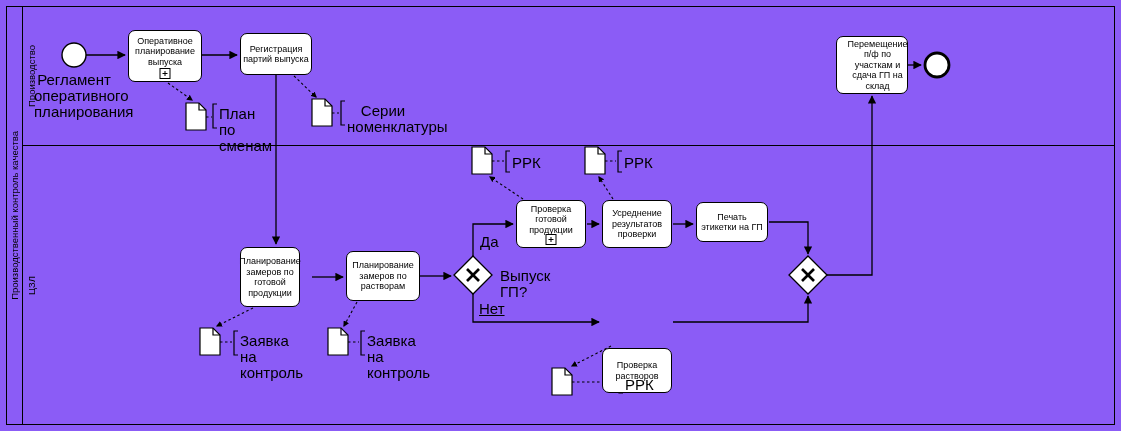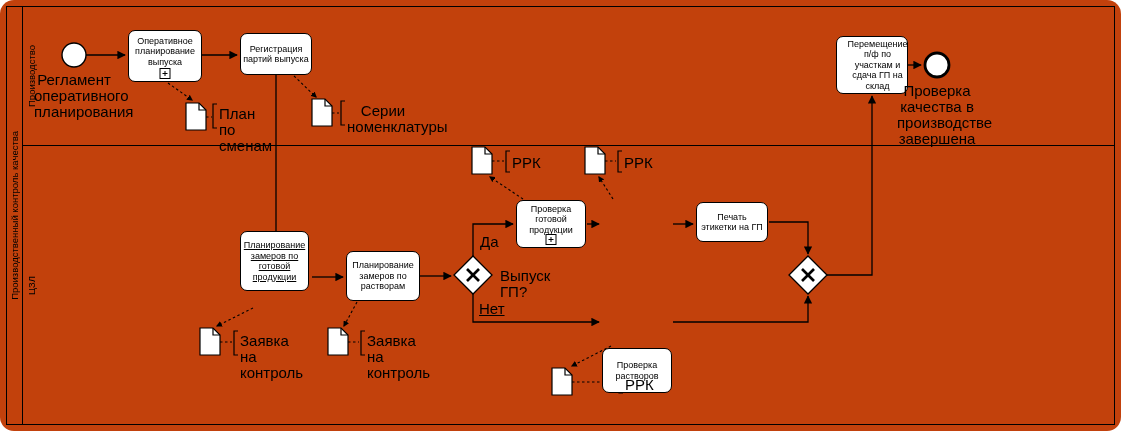--- a/index.html
+++ b/index.html
@@ -1,17 +1,17 @@
 <!DOCTYPE html>
 <html><head>
 <meta charset="utf-8">
 <style>
   * { margin:0; padding:0; box-sizing:border-box; }
   body { font-family:"Liberation Sans", sans-serif; background:#fff; color:#000; }
-  .canvas { position:relative; width:1121px; height:431px; background:#c2410c; overflow:hidden;border-radius:14px; }
+  .canvas { position:relative; width:1121px; height:431px; background:#8b5cf6; overflow:hidden; }
 
   .pool-border { position:absolute; left:6px; top:6px; width:1109px; height:419px; border:1.3px solid #000; }
   .pool-title-strip { position:absolute; left:6px; top:6px; width:17px; height:419px; border:1.3px solid #000;
     display:flex; align-items:center; justify-content:center; }
   .lane-label-strip { position:absolute; display:flex; align-items:center; justify-content:center; }
   .vtext { writing-mode:vertical-rl; transform:rotate(180deg); font-size:9.5px; white-space:nowrap; }
   .lane-divider { position:absolute; left:23px; top:145px; width:1092px; height:0; border-top:1px solid #000; }
 
   svg.overlay { position:absolute; left:0; top:0; }
 
@@ -150,39 +150,41 @@
   <div class="task has-sub" style="left:128px; top:30px; width:74px; height:52px;">
     <span>Оперативное планирование выпуска</span>
     <span class="sub-marker"></span>
   </div>
   <div class="task" style="left:240px; top:33px; width:72px; height:42px;">
     <span>Регистрация партий выпуска</span>
   </div>
   <div class="task" style="left:836px; top:36px; width:72px; height:58px;padding-left:13px;">
     <span>Перемещение п/ф по участкам и сдача ГП на склад</span>
   </div>
-  <div class="task" style="left:240px; top:231px; width:69px; height:60px;text-decoration:underline;">
+  <div class="task" style="left:240px; top:247px; width:60px; height:60px;">
     <span>Планирование замеров по готовой продукции</span>
   </div>
   <div class="task" style="left:346px; top:251px; width:74px; height:50px;justify-content:center;">
     <span>Планирование замеров по растворам</span>
   </div>
   <div class="task has-sub" style="left:516px; top:200px; width:70px; height:48px;">
     <span>Проверка готовой продукции</span>
     <span class="sub-marker"></span>
   </div>
+  <div class="task" style="left:602px; top:200px; width:70px; height:48px;">
+    <span>Усреднение результатов проверки</span>
+  </div>
   <div class="task" style="left:696px; top:202px; width:72px; height:40px;">
     <span>Печать этикетки на ГП</span>
   </div>
   <div class="task" style="left:602px; top:300px; width:70px; height:45px;margin-top:48px;">
     <span>Проверка растворов</span>
   </div>
 
   <div class="lbl center" style="left:34px; top:72px; width:80px;">Регламент оперативного планирования</div>
-  <div class="lbl center" style="left:897px; top:83px; width:80px;">Проверка качества в производстве завершена</div>
 
   <div class="lbl" style="left:219px; top:106px; width:48px;">План по сменам</div>
   <div class="lbl" style="left:347px; top:103px; width:72px;text-align:center;">Серии номенклатуры</div>
   <div class="lbl" style="left:512px; top:155px; width:30px;">РРК</div>
   <div class="lbl" style="left:624px; top:155px; width:30px;">РРК</div>
   <div class="lbl" style="left:240px; top:333px; width:56px;">Заявка на контроль</div>
   <div class="lbl" style="left:367px; top:333px; width:56px;">Заявка на контроль</div>
   <div class="lbl" style="left:625px; top:377px; width:30px;">РРК</div>
 
   <div class="lbl" style="left:500px; top:268px; width:64px;">Выпуск ГП?</div>

